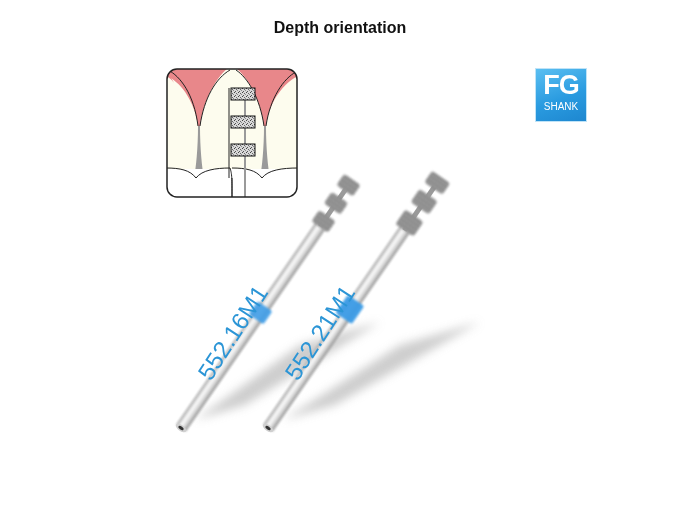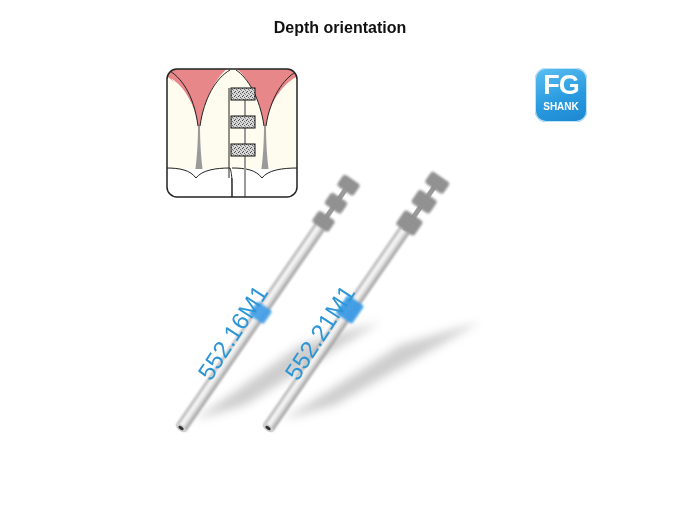--- a/index.html
+++ b/index.html
@@ -1,23 +1,23 @@
 <!DOCTYPE html>
 <html><head>
 <meta charset="utf-8">
 <style>
   html,body{margin:0;padding:0;background:#ffffff;}
   body{width:674px;height:510px;position:relative;overflow:hidden;font-family:"Liberation Sans",sans-serif;}
   .title{position:absolute;left:0;top:19px;width:680px;text-align:center;font-size:16px;font-weight:bold;color:#111;}
   .tooth-panel{position:absolute;left:166px;top:68px;width:132px;height:130px;}
-  .badge{position:absolute;left:535px;top:68px;width:52px;height:54px;border-radius:11px;
+  .badge{position:absolute;left:535px;top:68px;width:52px;height:54px;border-radius:0;
     background:linear-gradient(160deg,#5cc0f2 0%,#2a9be0 55%,#1d86cf 100%);
     box-shadow:0 0 0 1px #bfe3f7 inset;color:#fff;text-align:center;}
   .badge .fg{position:absolute;left:0;top:2px;width:100%;font-size:27px;font-weight:bold;line-height:30px;letter-spacing:-1px;}
-  .badge .shank{position:absolute;left:0;top:33px;width:100%;font-size:10px;font-weight:bold;line-height:12px;}
+  .badge .shank{position:absolute;left:0;top:33px;width:100%;font-size:10px;font-weight:normal;line-height:12px;}
   .burs{position:absolute;left:0;top:0;width:674px;height:510px;}
   .label{position:absolute;color:#2b95d6;font-size:24px;line-height:24px;white-space:nowrap;transform-origin:0 0;}
 </style>
 </head>
 <body>
 
 <div class="title">Depth orientation</div>
 
 <svg class="tooth-panel" viewBox="0 0 132 130" width="132" height="130">
   <defs>

